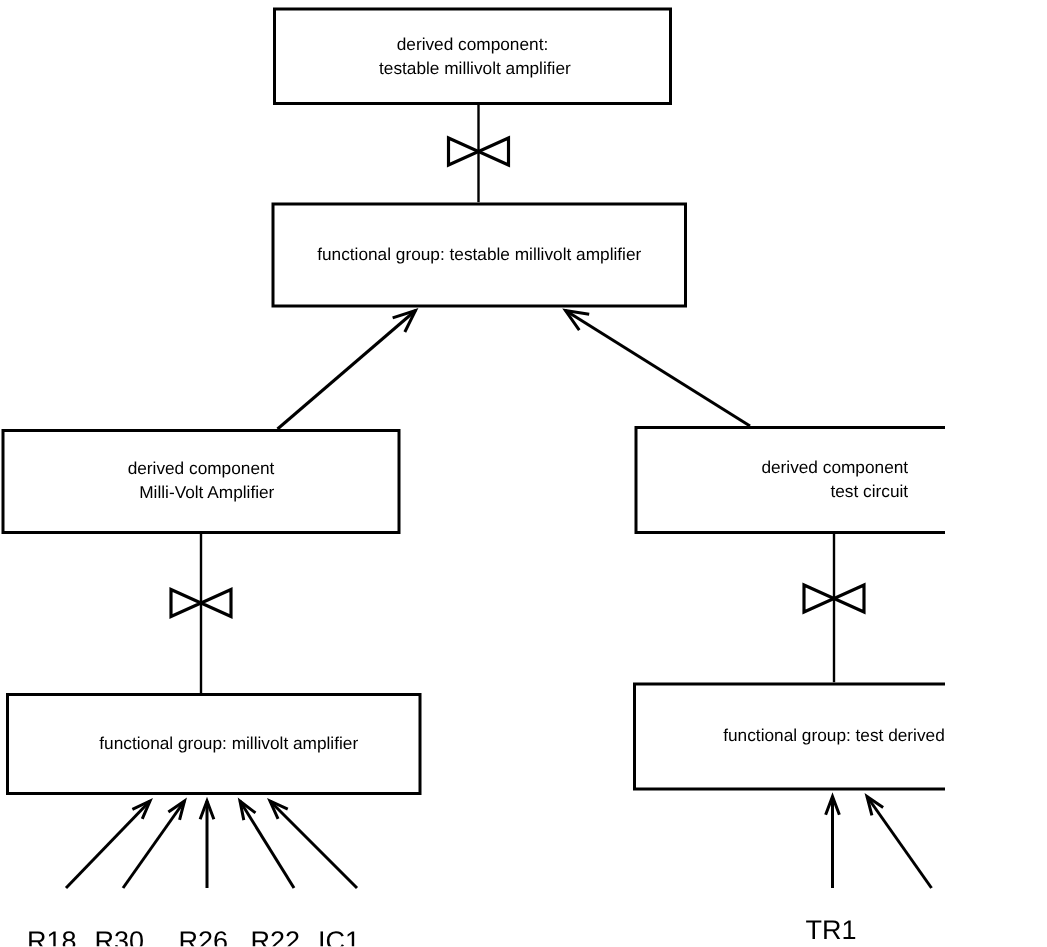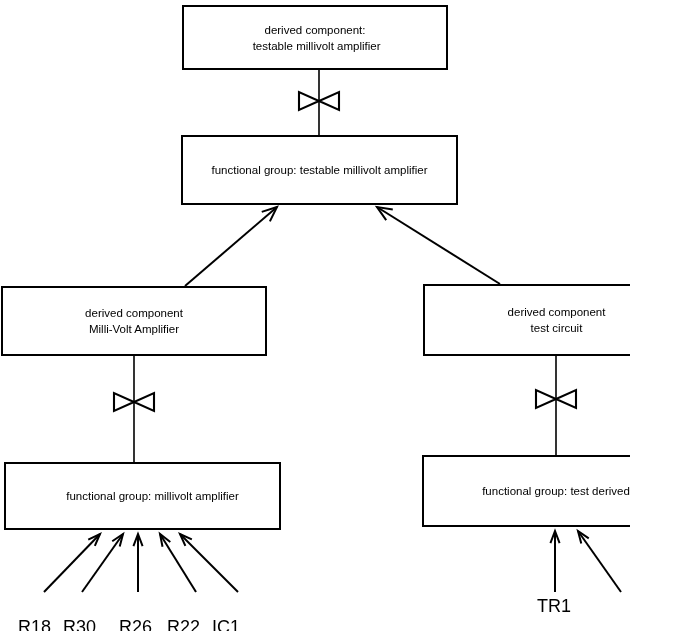--- a/index.html
+++ b/index.html
@@ -30,21 +30,21 @@
     box-sizing: border-box;
     display: flex;
     align-items: center;
     justify-content: center;
   }
   .node-text {
     font-size: 11.5px;
     line-height: 16px;
     color: #000000;
     white-space: pre;
-    text-align: center;
+    text-align: right;
   }
   .node-text.centered {
     text-align: center;
   }
   .leaf-label {
     position: absolute;
     font-size: 18px;
     color: #000000;
     white-space: nowrap;
   }
@@ -130,17 +130,17 @@
       <div class="node-box" style="left: 422px; top: 455px; width: 268px; height: 72px;">
         <div class="node-text centered">functional group: test derived</div>
       </div>
     </div>
   <div id="label-layer">
       <div class="leaf-label" style="left: 18px; top: 617px;">R18</div>
       <div class="leaf-label" style="left: 63px; top: 617px;">R30</div>
       <div class="leaf-label" style="left: 119px; top: 617px;">R26</div>
       <div class="leaf-label" style="left: 167px; top: 617px;">R22</div>
       <div class="leaf-label" style="left: 212px; top: 617px;">IC1</div>
-      <div class="leaf-label" style="left: 537px; top: 596px;">TR1</div>
+      <div class="leaf-label" style="left: 537px; top: 610px;">TR1</div>
       <div class="leaf-label" style="left: 603px; top: 617px; margin-top: 44px;">R36</div>
     </div>
 
 </div>
 
 </body></html>

